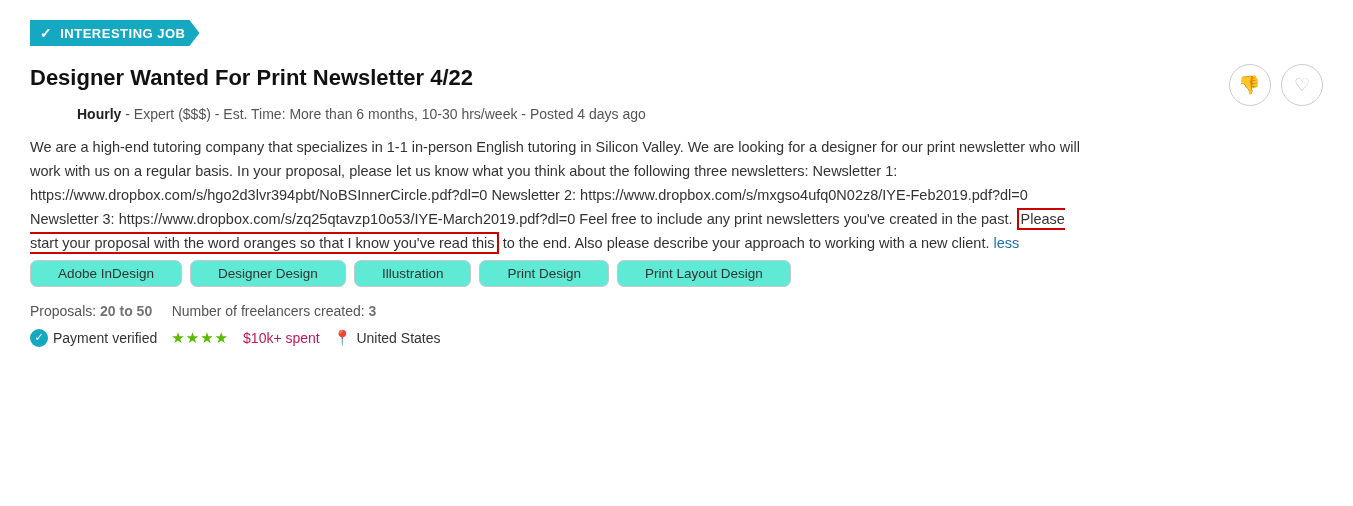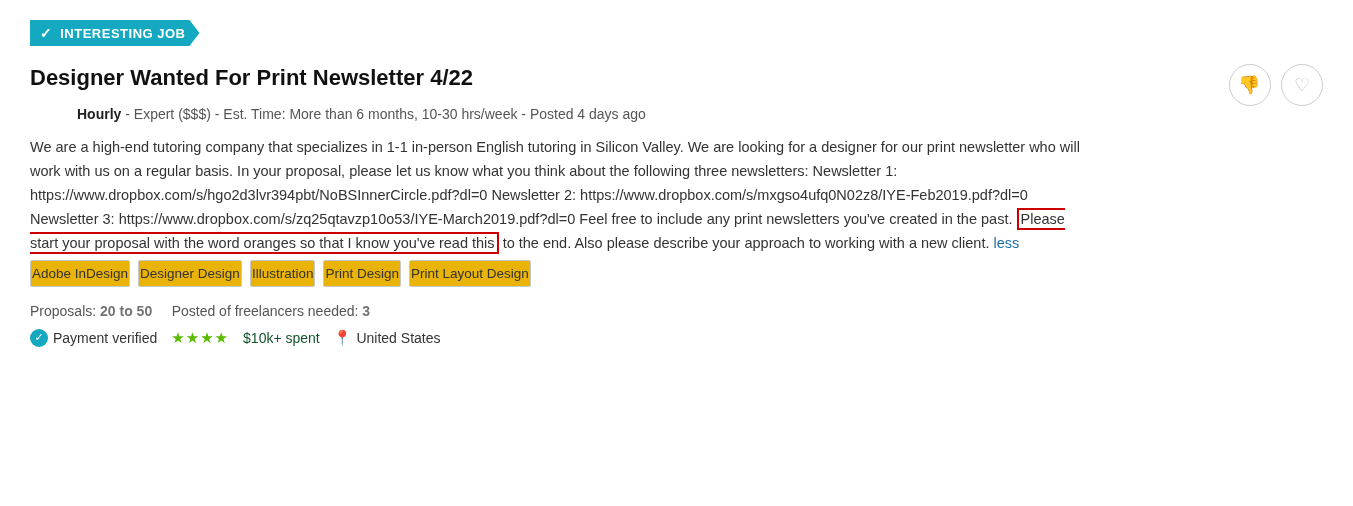--- a/index.html
+++ b/index.html
@@ -101,25 +101,25 @@
 
     .skills-row {
       display: flex;
       flex-wrap: wrap;
       gap: 8px;
       margin-bottom: 16px;
     }
 
     .skill-tag {
       border: 1.5px solid #c8c8c8;
-      border-radius: 2px;
-      padding: 5px 1px;
+      border-radius: 7px;
+      padding: 5px 27px;
       font-size: 13.5px;
       color: #333;
-      background: #eab308;
+      background: #5eead4;
       cursor: default;
     }
 
     .proposals-row {
       font-size: 14px;
       color: #555;
       margin-bottom: 10px;
     }
     .proposals-row strong { color: #737373; }
 
@@ -148,21 +148,21 @@
       font-size: 11px;
     }
 
     .stars {
       color: #5bbb00;
       font-size: 15px;
       letter-spacing: 1px;
     }
 
     .spent {
-      color: #14532d;
+      color: #be185d;
       font-size: 14px;
     }
 
     .location {
       display: flex;
       align-items: center;
       gap: 4px;
       color: #333;
       font-size: 14px;
     }
@@ -219,21 +219,21 @@
   <span class="skill-tag">Illustration</span>
   <span class="skill-tag">Print Design</span>
   <span class="skill-tag">Print Layout Design</span>
 </div>
 
 
 <div class="proposals-row">
   <span>Proposals:</span>
   <strong>20 to 50</strong>
   &nbsp;&nbsp;&nbsp;
-  <span>Posted of freelancers needed:</span>
+  <span>Number of freelancers created:</span>
   <strong>3</strong>
 </div>
 
 
 <div class="payment-row">
   <div class="payment-verified">
     <span class="verified-icon">✓</span>
     <span>Payment verified</span>
   </div>
   <div class="stars">★★★★</div>

